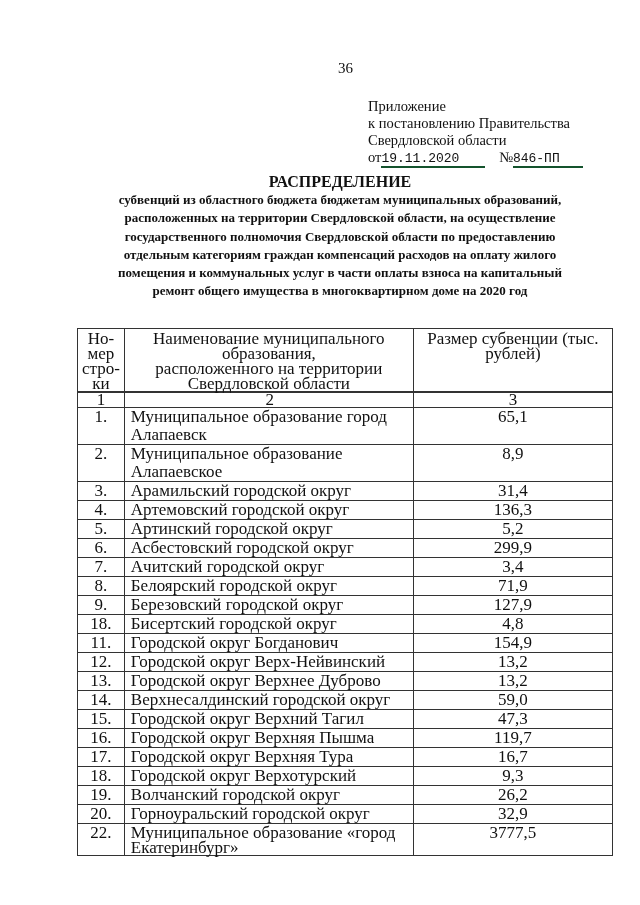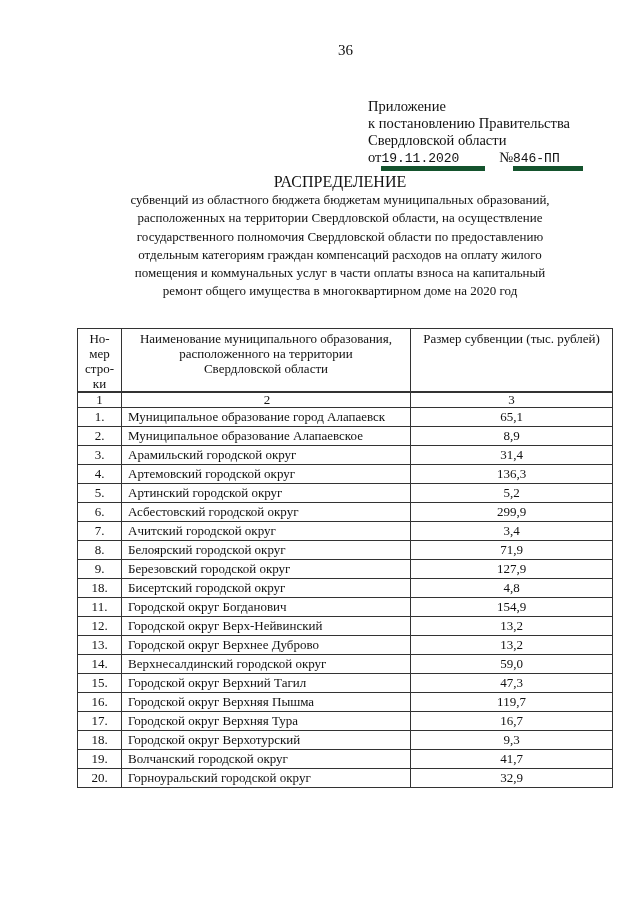--- a/index.html
+++ b/index.html
@@ -1,27 +1,27 @@
 <!DOCTYPE html>
 <html><head>
 <meta charset="utf-8">
 <style>
   html, body { margin: 0; padding: 0; background: #ffffff; }
   body { width: 640px; height: 905px; position: relative; overflow: hidden;
          font-family: "Liberation Serif", "DejaVu Serif", serif; color: #111; }
-  .page-number { position: absolute; left: 338px; top: 42px; font-size: 15px; }
+  .page-number { position: absolute; left: 338px; top: 60px; font-size: 15px; }
   .appendix { position: absolute; left: 368px; top: 66px; font-size: 14.5px; line-height: 17px; margin-top: 32px; }
   .appendix div { white-space: nowrap; }
   .mono { font-family: "Liberation Mono", "DejaVu Sans Mono", monospace; font-size: 13px; }
-  .uline { display: inline-block; border-bottom: 5px solid #14532d; line-height: 14px; }
-  .title-block { position: absolute; left: 60px; width: 560px; top: 173px; text-align: center; font-weight: normal; }
+  .uline { display: inline-block; border-bottom: 2px solid #14532d; line-height: 14px; }
+  .title-block { position: absolute; left: 60px; width: 560px; top: 173px; text-align: center; font-weight: bold; }
   .title { font-size: 16px; line-height: 18px; }
   .subtitle { font-size: 13px; line-height: 18.3px; }
   table { position: absolute; left: 77px; top: 328px; width: 536px; border-collapse: collapse;
-          font-size: 13px; }
+          font-size: 17px; }
   td, th { border: 1px solid #333; padding: 0 4px; vertical-align: top; font-weight: normal; }
   th { line-height: 15px; padding-top: 2px; height: 45px; }
   .c1 { width: 35px; text-align: center; }
   .c2 { width: 278px; }
   .c3 { text-align: center; }
   th.c2 { text-align: center; }
   tr.num td { height: 14px; line-height: 14px; text-align: center; border-top: 2px solid #333; }
   tr.row td { height: 18px; line-height: 18px; }
   tr.tall td { height: 30px; line-height: 15px; padding-top: 1px; }
   td.c2 { padding-left: 6px; }
@@ -162,21 +162,26 @@
         <td class="c3">16,7</td>
       </tr>
       <tr class="row">
         <td class="c1">18.</td>
         <td class="c2">Городской округ Верхотурский</td>
         <td class="c3">9,3</td>
       </tr>
       <tr class="row">
         <td class="c1">19.</td>
         <td class="c2">Волчанский городской округ</td>
-        <td class="c3">41,7</td>
+        <td class="c3">26,2</td>
       </tr>
       <tr class="row">
         <td class="c1">20.</td>
         <td class="c2">Горноуральский городской округ</td>
         <td class="c3">32,9</td>
       </tr>
+      <tr class="tall">
+        <td class="c1">22.</td>
+        <td class="c2">Муниципальное образование «город Екатеринбург»</td>
+        <td class="c3">3777,5</td>
+      </tr>
     </tbody>
 </table>
 
 </body></html>

